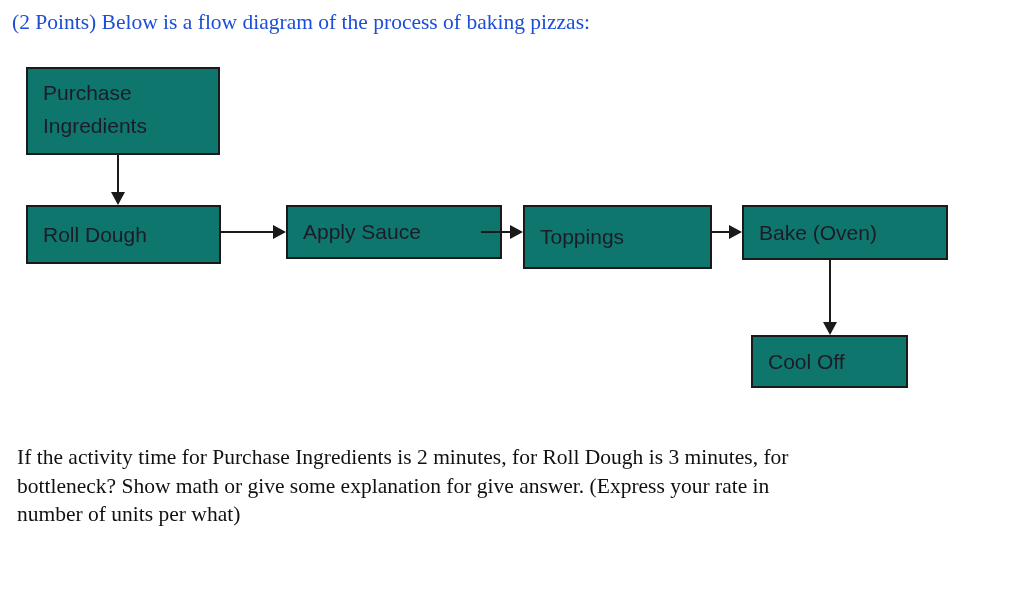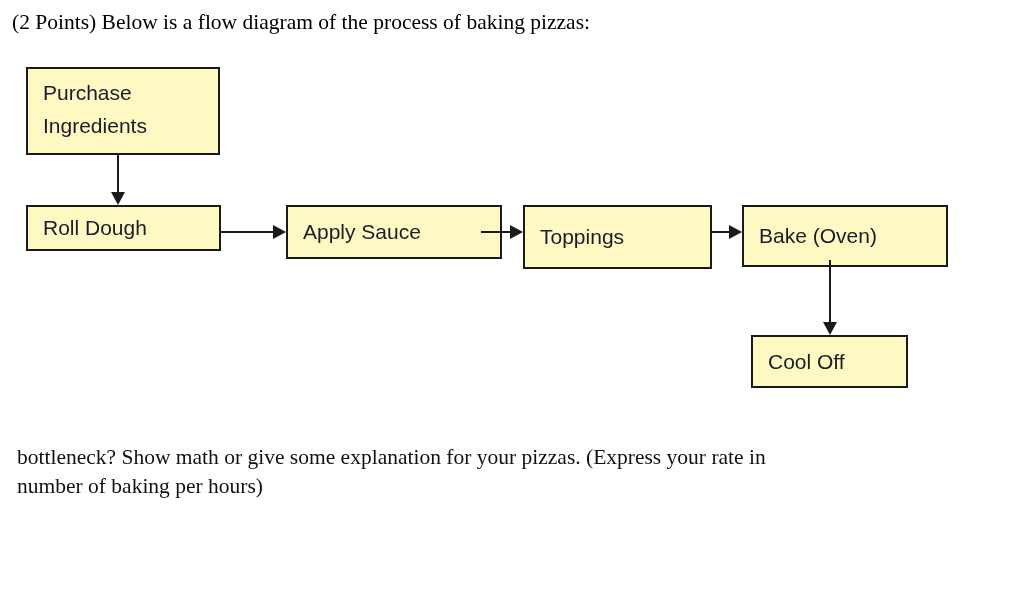--- a/index.html
+++ b/index.html
@@ -16,56 +16,56 @@
     overflow: hidden;
   }
 
   
   .q-title {
     position: absolute;
     left: 12px; top: 8px;
     width: 990px;
     font-size: 21.5px;
     line-height: 28px;
-    color: #000000;
+    color: #1d4ed8;
     white-space: nowrap;
   }
   .q-body {
     position: absolute;
     left: 17px; top: 443px;
     width: 1000px;
     font-size: 21.5px;
     line-height: 28.6px;
     color: #111111;
   }
   .q-body .line { white-space: nowrap; }
 
   
   .node {
     position: absolute;
     box-sizing: border-box;
     border: 2px solid #1a1a1a;
-    background: #fef9c3;
+    background: #0f766e;
     font-family: "Liberation Sans", sans-serif;
     font-size: 21px;
     color: #1c1c28;
     display: flex;
     align-items: center;
     padding-left: 15px;
   }
   #node-purchase {
     left: 26px; top: 67px; width: 194px; height: 88px;
     display: block;
     padding-top: 7px;
   }
   #node-purchase .nline { display: block; line-height: 33px; }
-  #node-roll     { left: 26px;  top: 205px; width: 195px; height: 46px; align-items: center; }
+  #node-roll     { left: 26px;  top: 205px; width: 195px; height: 59px; align-items: center; }
   #node-sauce    { left: 286px; top: 205px; width: 216px; height: 54px; }
   #node-toppings { left: 523px; top: 205px; width: 189px; height: 64px; }
-  #node-bake     { left: 742px; top: 205px; width: 206px; height: 62px; text-align: right; }
+  #node-bake     { left: 742px; top: 205px; width: 206px; height: 55px; text-align: right; }
   #node-cool     { left: 751px; top: 335px; width: 157px; height: 53px; }
 
   .edge-line {
     position: absolute;
     background: #1a1a1a;
   }
   .head-right {
     position: absolute;
     width: 0; height: 0;
     border-top: 7px solid transparent;
@@ -146,17 +146,18 @@
     </div>
 
     <div>
       <div class="edge-line" id="e5-line"></div>
       <div class="head-down" id="e5-head"></div>
     </div>
 
   </div>
 
   <div class="q-body">
-    <div class="line">bottleneck? Show math or give some explanation for your pizzas. (Express your rate in</div>
-    <div class="line">number of baking per hours)</div>
+    <div class="line">If the activity time for Purchase Ingredients is 2 minutes, for Roll Dough is 3 minutes, for</div>
+    <div class="line">bottleneck? Show math or give some explanation for give answer. (Express your rate in</div>
+    <div class="line">number of units per what)</div>
   </div>
 
 </div>
 
 </body></html>

